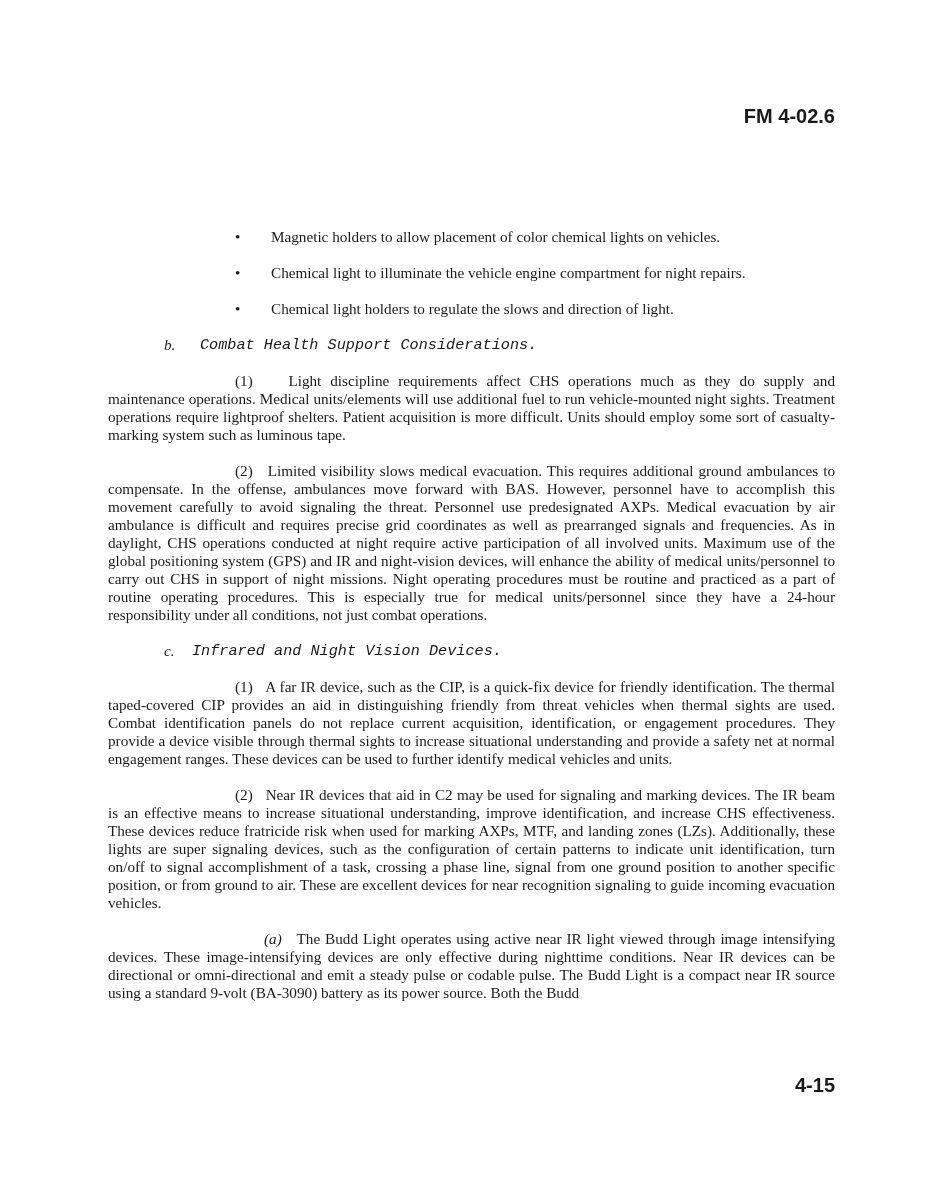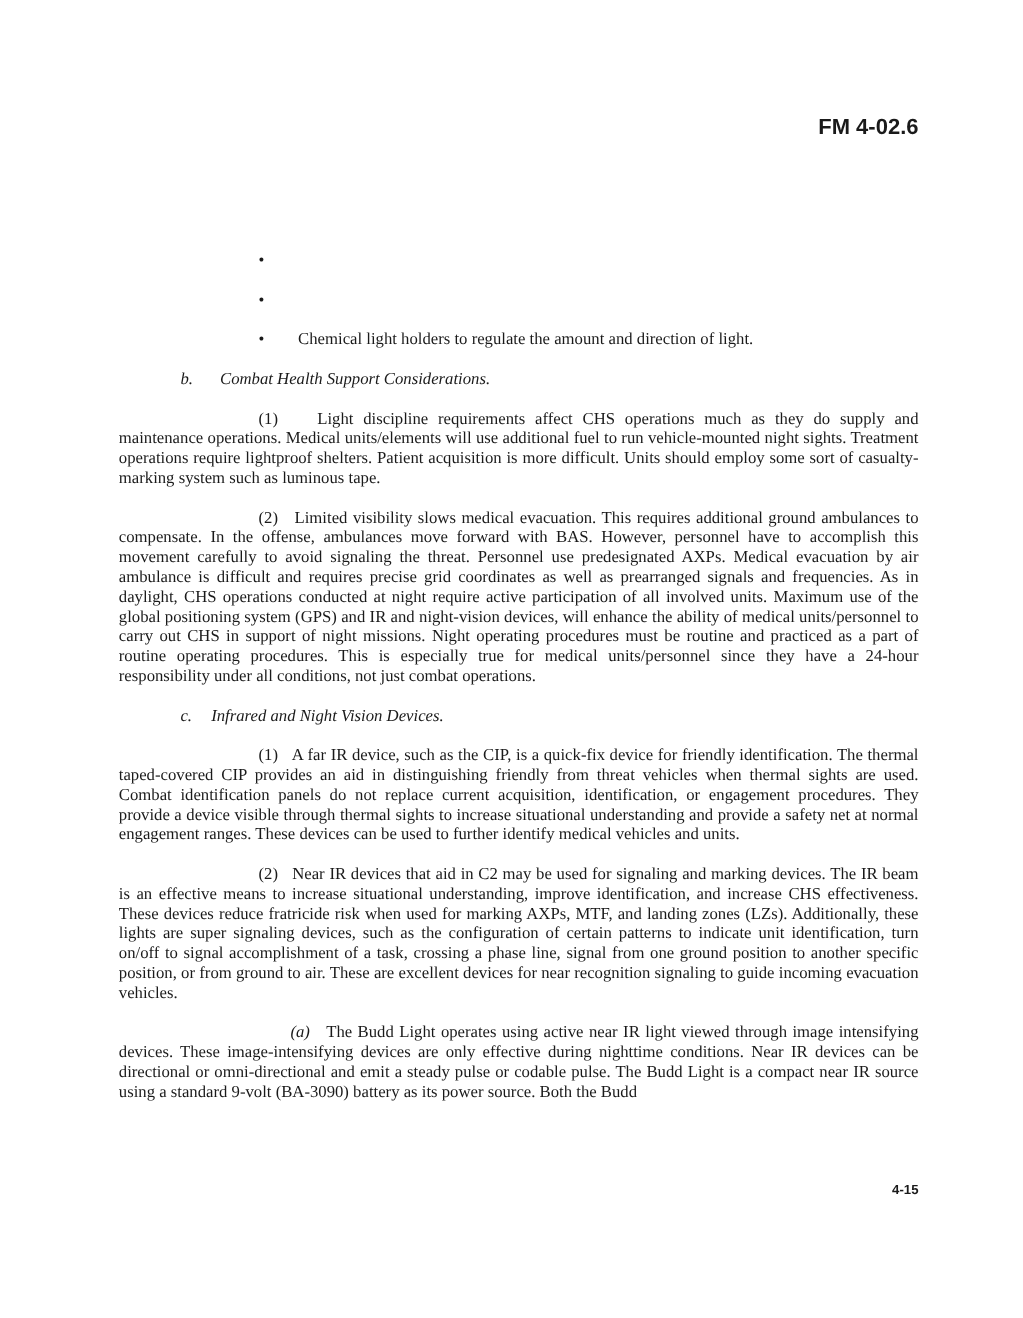--- a/index.html
+++ b/index.html
@@ -23,21 +23,21 @@
       font-weight: bold;
       font-size: 20px;
       letter-spacing: 0px;
     }
     .footer {
       position: absolute;
       top: 1074px;
       right: 95px;
       font-family: "Liberation Sans", sans-serif;
       font-weight: bold;
-      font-size: 12px;
+      font-size: 20px;
       margin-left: 27px;
     }
     .content {
       position: absolute;
       left: 108px;
       top: 228px;
       width: 727px;
       font-size: 15.2px;
       line-height: 18px;
     }
@@ -61,47 +61,50 @@
       font-style: italic;
       white-space: nowrap;
     }
     .heading .letter {
       position: absolute;
       left: 56px;
     }
     .heading .htext {
       position: absolute;
       left: 92px;
+      font-family: Liberation Mono, monospace;
     }
     .heading.c .htext { left: 84px; }
     .para {
       text-align: justify;
       margin: 0 0 18px 0;
       text-indent: 127px;
     }
     .para .num { display: inline; }
     .para.sub { text-indent: 156px; }
     .para .alpha { font-style: italic; }
   </style>
 </head>
 <body>
 
 <div class="header">FM 4-02.6</div>
 
 <div class="content">
 
   <div class="bullet">
     <span class="dot">•</span>
+    <span>Magnetic holders to allow placement of color chemical lights on vehicles.</span>
   </div>
   <div class="bullet">
     <span class="dot">•</span>
+    <span>Chemical light to illuminate the vehicle engine compartment for night repairs.</span>
   </div>
   <div class="bullet">
     <span class="dot">•</span>
-    <span>Chemical light holders to regulate the amount and direction of light.</span>
+    <span>Chemical light holders to regulate the slows and direction of light.</span>
   </div>
 
   <div class="heading">
     <span class="letter">b.</span>
     <span class="htext">Combat Health Support Considerations.</span>
   </div>
 
   <p class="para"><span class="num">(1)</span>&nbsp;&nbsp;&nbsp;&nbsp;<span>Light discipline requirements affect CHS operations much as they do supply and maintenance operations.  Medical units/elements will use additional fuel to run vehicle-mounted night sights.  Treatment operations require lightproof shelters. Patient acquisition is more difficult.  Units should employ some sort of casualty-marking system such as luminous tape.</span></p>
 
   <p class="para"><span class="num">(2)</span>&nbsp;&nbsp;&nbsp;<span>Limited visibility slows medical evacuation.  This requires additional ground ambulances to compensate. In the offense, ambulances move forward with BAS.  However, personnel have to accomplish this movement carefully to avoid signaling the threat.  Personnel use predesignated AXPs.  Medical evacuation by air ambulance is difficult and requires precise grid coordinates as well as prearranged signals and frequencies.  As in daylight, CHS operations conducted at night require active participation of all involved units.  Maximum use of the global positioning system (GPS) and IR and night-vision devices, will enhance the ability of medical units/personnel to carry out CHS in support of night missions.  Night operating procedures must be routine and practiced as a part of routine operating procedures.  This is especially true for medical units/personnel since they have a 24-hour responsibility under all conditions, not just combat operations.</span></p>

